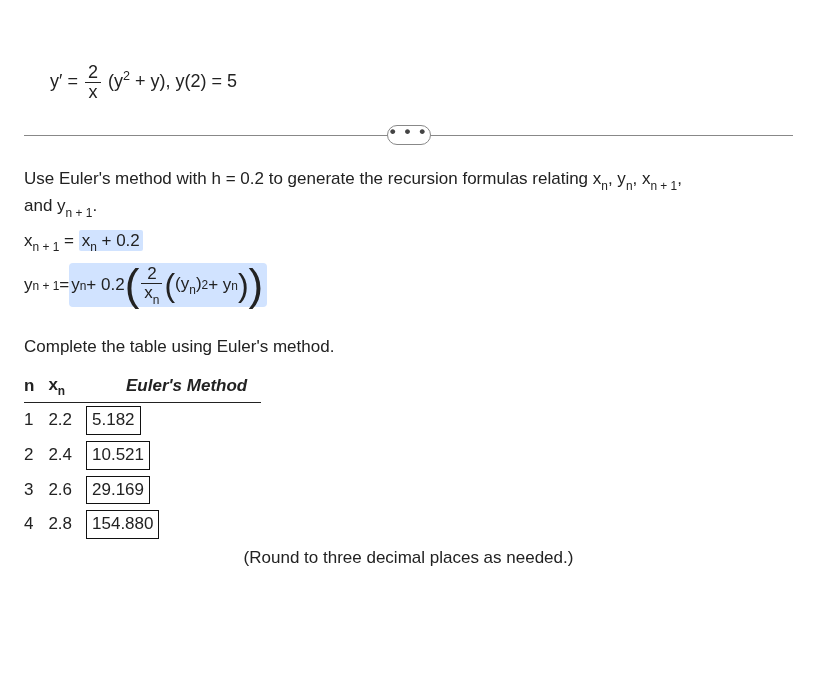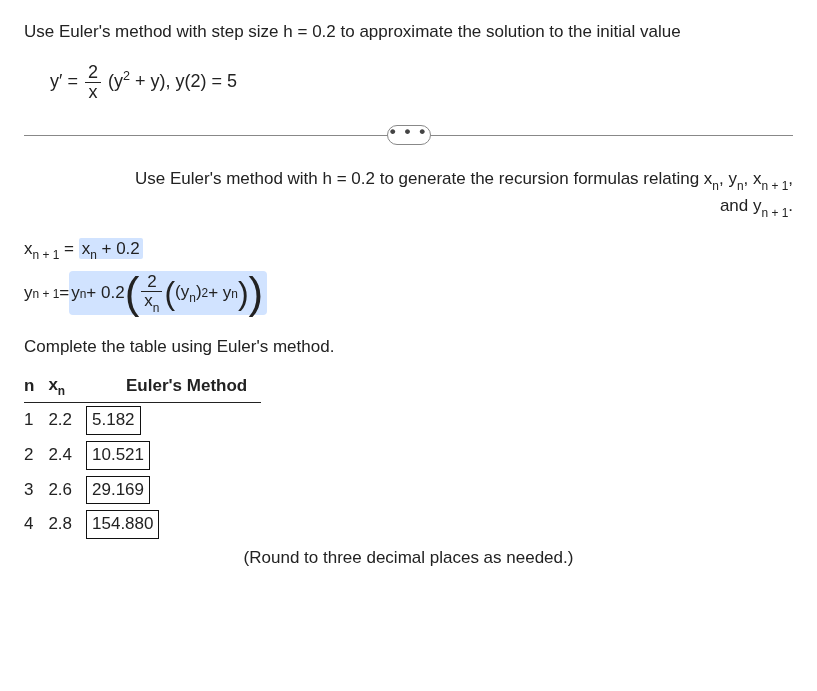--- a/index.html
+++ b/index.html
@@ -61,21 +61,21 @@
       height: 20px;
       border: 1px solid #888;
       border-radius: 12px;
       background: #fff;
       cursor: pointer;
       padding-bottom: 6px;
       font-weight: bold;
       letter-spacing: 2px;
       color: #444;
     }
-    .instructions { margin-bottom: 16px; text-align: right; }
+    .instructions { margin-bottom: 8px; }
     .sub { font-size: 0.7em; vertical-align: sub; position: relative; top: 0.1em; }
     .sup { font-size: 0.7em; vertical-align: super; }
     .expr-line { margin-bottom: 8px; }
     .highlight {
       background: #d1e3ff;
       padding: 1px 3px;
       border-radius: 2px;
       text-align: right;
     }
     .big-paren-wrap {
@@ -90,32 +90,32 @@
       vertical-align: middle;
       color: #222;
     }
     .lparen-inner, .rparen-inner {
       font-size: 32px;
       font-weight: 300;
       line-height: 0.9;
       display: inline-block;
       vertical-align: middle;
     }
-    .table-prompt { margin: 20px 0 10px 0; }
+    .table-prompt { margin: 28px 0 10px 0; }
     .result-table {
       border-collapse: collapse;
       margin-top: 4px;
     }
     .result-table th {
       text-align: left;
       font-weight: bold;
       border-bottom: 1px solid #222;
       padding: 3px 14px 3px 0;
     }
-    .result-table th.col-euler { padding-left: 40px; }
+    .result-table th.col-euler { padding-left: 40px; font-style: italic; }
     .result-table td {
       padding: 3px 14px 3px 0;
     }
     .input-box {
       border: 1px solid #111;
       padding: 1px 5px;
       display: inline-block;
       min-width: 48px;
       text-align: left;
       background: #fff;
@@ -126,21 +126,21 @@
       background: #d1e3ff;
       padding: 2px 4px 2px 2px;
       border-radius: 4px;
       display: inline-block;
     }
   </style>
 </head>
 <body>
 
 <div class="problem-text">
-  <span>Use Euler's method with step size h = 0.2 to approximate the solution to the initial value</span><br>
+  <br>
 </div>
 
 <div class="equation-block">
   <span>y′ = </span>
   <span class="fraction">
     <span class="num">2</span>
     <span class="den">x</span>
   </span>
   <span>(y</span><span class="sup">2</span><span> + y), y(2) = 5</span>
 </div>

